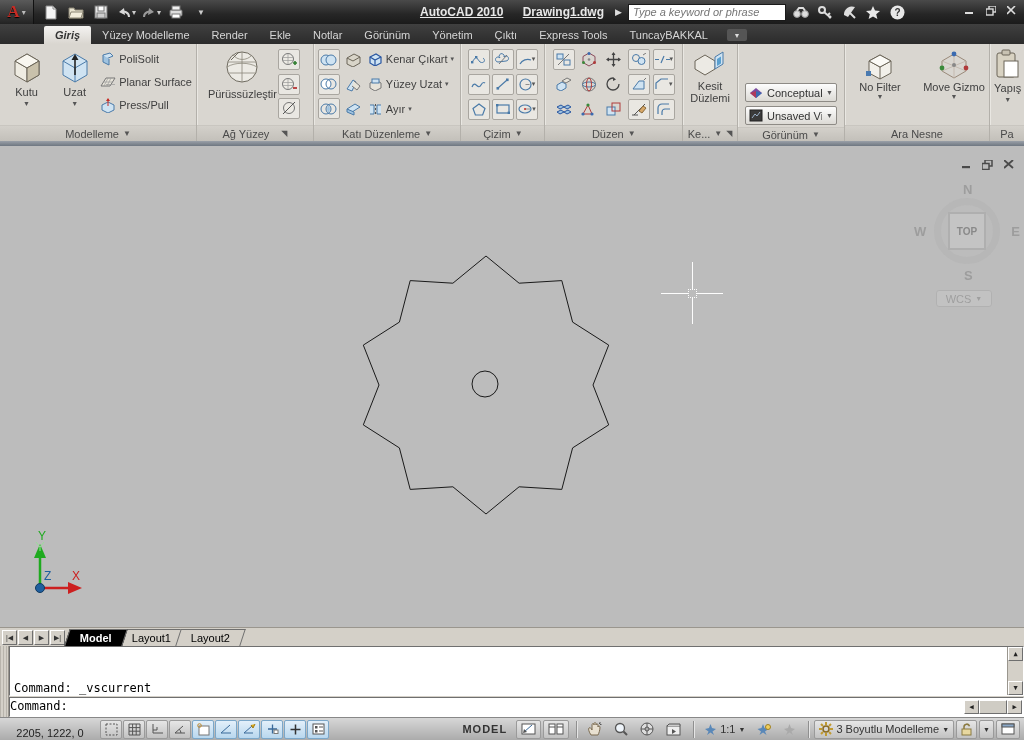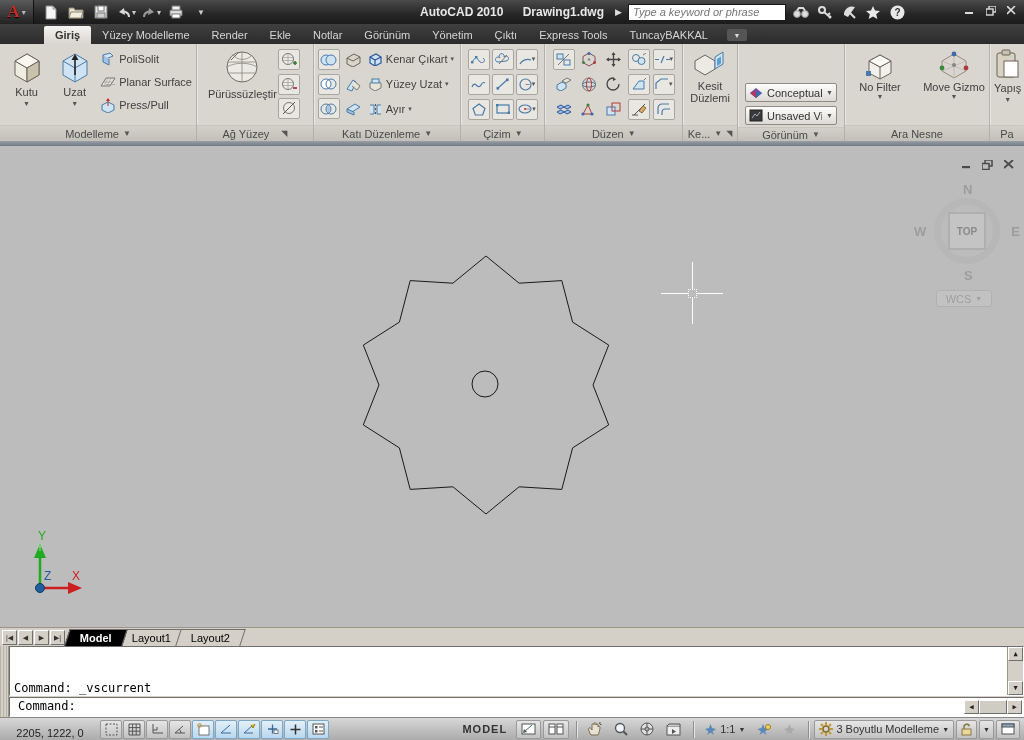--- a/index.html
+++ b/index.html
@@ -10,33 +10,33 @@
   .titlebar { position:absolute; top:0; left:0; width:1024px; height:24px;
     background:linear-gradient(#4a4a4a,#262626 60%,#1b1b1b); display:flex; align-items:center; color:#e6e6e6; }
   .logo { width:34px; height:24px; background:linear-gradient(#5a5a5a,#222); display:flex; align-items:center; justify-content:center; border-right:1px solid #111; }
   .logo .a-mark { color:#c62c25; font-weight:bold; font-size:17px; font-family:"Liberation Serif",serif; text-shadow:0 1px 1px #000; }
   .logo .dn { color:#bbb; font-size:8px; margin-left:2px; }
   .qat { display:flex; align-items:center; gap:3px; padding:0 6px; }
   .qbtn { width:22px; height:18px; display:flex; align-items:center; justify-content:center; border:1px solid transparent; border-radius:2px; }
   .qbtn svg { display:block; }
   .qarrow { color:#ccc; font-size:8px; }
   .tb-title { position:absolute; left:50%; transform:translateX(-50%); font-size:12px; font-weight:bold; color:#e8e8e8; white-space:nowrap; }
-  .tb-title span { margin:0 8px; }
+  .tb-title span { margin:0 8px;text-decoration:underline; }
   .search-zone { position:absolute; right:118px; display:flex; align-items:center; gap:6px; }
   .srch-expander { color:#ddd; font-size:9px; }
   .search-input { width:158px; height:17px; font-size:11px; font-style:italic; color:#8a8a8a; background:#fff; border:1px solid #1a1a1a; padding:1px 4px; font-family:"Liberation Sans",sans-serif; }
   .tb-ico { width:18px; height:18px; display:flex; align-items:center; justify-content:center; }
   .win-controls { position:absolute; right:4px; top:3px; display:flex; gap:4px; }
   .wbtn { width:17px; height:15px; display:flex; align-items:center; justify-content:center; color:#ddd; font-size:10px; }
 
   
   .tabrow { position:absolute; top:24px; left:0; width:1024px; height:20px;
     background:linear-gradient(#404040,#2b2b2b); display:flex; align-items:flex-end; padding-left:44px; }
   .rtab { padding:3px 11px 3px; font-size:11px; color:#d6d6d6; cursor:default; }
-  .rtab.active { background:linear-gradient(#f4f3f1,#d9d6d0); color:#333; border-radius:2px 2px 0 0; font-weight:bold; }
+  .rtab.active { background:linear-gradient(#f4f3f1,#d9d6d0); color:#333; border-radius:2px 2px 0 0; font-weight:bold;font-style:italic; }
   .ribbon-min { margin-left:8px; margin-bottom:3px; width:20px; height:12px; background:#555; border-radius:2px; color:#ddd; font-size:7px; display:flex; align-items:center; justify-content:center; }
 
   
   .ribbon { position:absolute; top:44px; left:0; width:1024px; height:97px; background:#d9d6d0; display:flex; }
   .panel { height:97px; display:flex; flex-direction:column; border-right:1px solid #b3b0aa; box-shadow:1px 0 0 #e9e7e2; }
   .panel-body { flex:1; display:flex; align-items:flex-start; padding:3px 4px 0; gap:3px; }
   .panel-label { height:16px; background:linear-gradient(#d3d0ca,#c3c0ba); font-size:11px; color:#4a4a4a;
     display:flex; align-items:center; justify-content:center; gap:4px; border-top:1px solid #c9c6c0; }
   .plabel-arrow { font-size:8px; color:#555; }
   .bigbtn { width:50px; display:flex; flex-direction:column; align-items:center; font-size:11px; color:#3f3f3f; padding-top:2px; text-align:center; line-height:12px; }
@@ -83,21 +83,21 @@
   .ltab > span { display:inline-block; transform:skewX(18deg); }
   .ltab.active { background:#000; color:#fff; font-weight:bold; z-index:2; }
 
   
   .cmdwin { position:absolute; top:646px; left:0; width:1024px; height:71px; background:#d4d0c8; display:flex; }
   .cmd-grip { width:9px; background:repeating-linear-gradient(90deg,#b8b4ac 0 1px,#d4d0c8 1px 3px); border-right:1px solid #9a968e; }
   .cmd-main { flex:1; display:flex; flex-direction:column; }
   .cmd-hist { height:50px; background:#fff; border:1px solid; border-color:#6f6f6f #fff #fff #6f6f6f; position:relative;
     font-family:"DejaVu Sans Mono",monospace; font-size:12px; color:#000; padding:1px 4px; line-height:16px; white-space:pre; }
   .cmd-input { flex:1; background:#fff; border:1px solid; border-color:#6f6f6f #fff #fff #6f6f6f; margin-top:1px;
-    font-family:"DejaVu Sans Mono",monospace; font-size:12px; color:#000; padding:1px 8px; position:relative; }
+    font-family:"DejaVu Sans Mono",monospace; font-size:12px; color:#000; padding:1px 0; position:relative; }
   .vscroll { position:absolute; right:0; top:0; width:16px; height:100%; background:#d4d0c8; border-left:1px solid #9a968e;
     display:flex; flex-direction:column; justify-content:space-between; }
   .scrbtn { width:15px; height:14px; background:#d4d0c8; border:1px solid; border-color:#fff #6f6f6f #6f6f6f #fff; font-size:7px; color:#222;
     display:flex; align-items:center; justify-content:center; }
   .hscroll { position:absolute; right:1px; top:2px; display:flex; gap:0; }
   .hthumb { width:28px; height:14px; background:#cfccc4; border:1px solid; border-color:#fff #6f6f6f #6f6f6f #fff; }
 
   
   .statusbar { position:absolute; top:717px; left:0; width:1024px; height:23px;
     background:linear-gradient(#d7d7d7,#ababab); border-top:1px solid #888; display:flex; align-items:center; font-size:11px; color:#333; }

